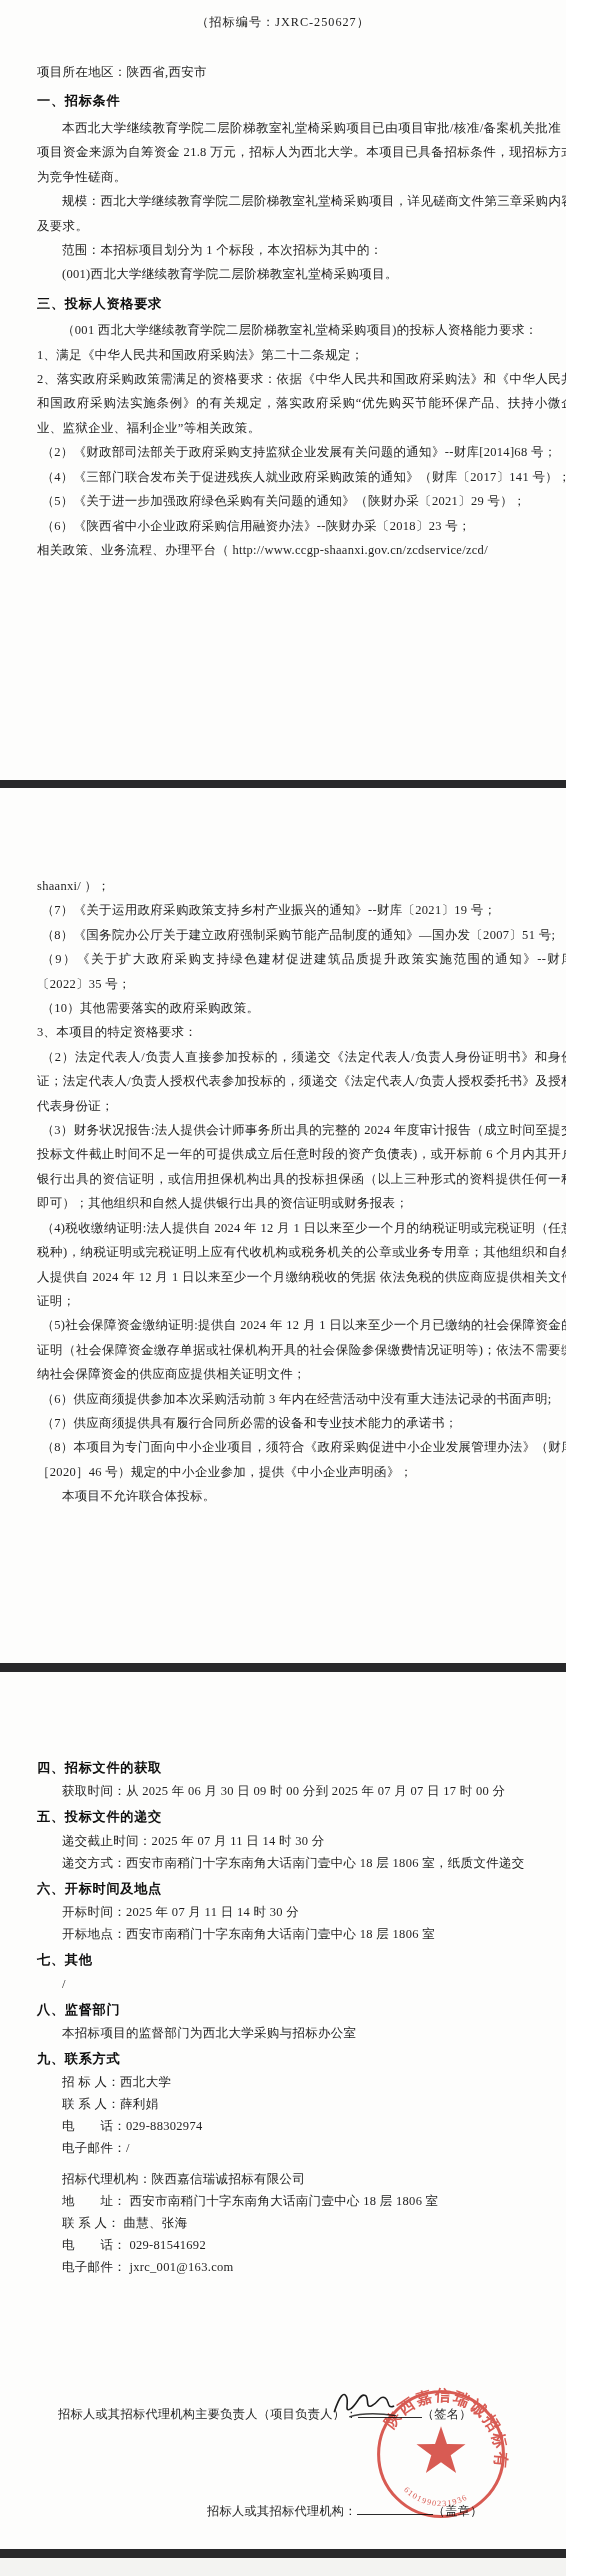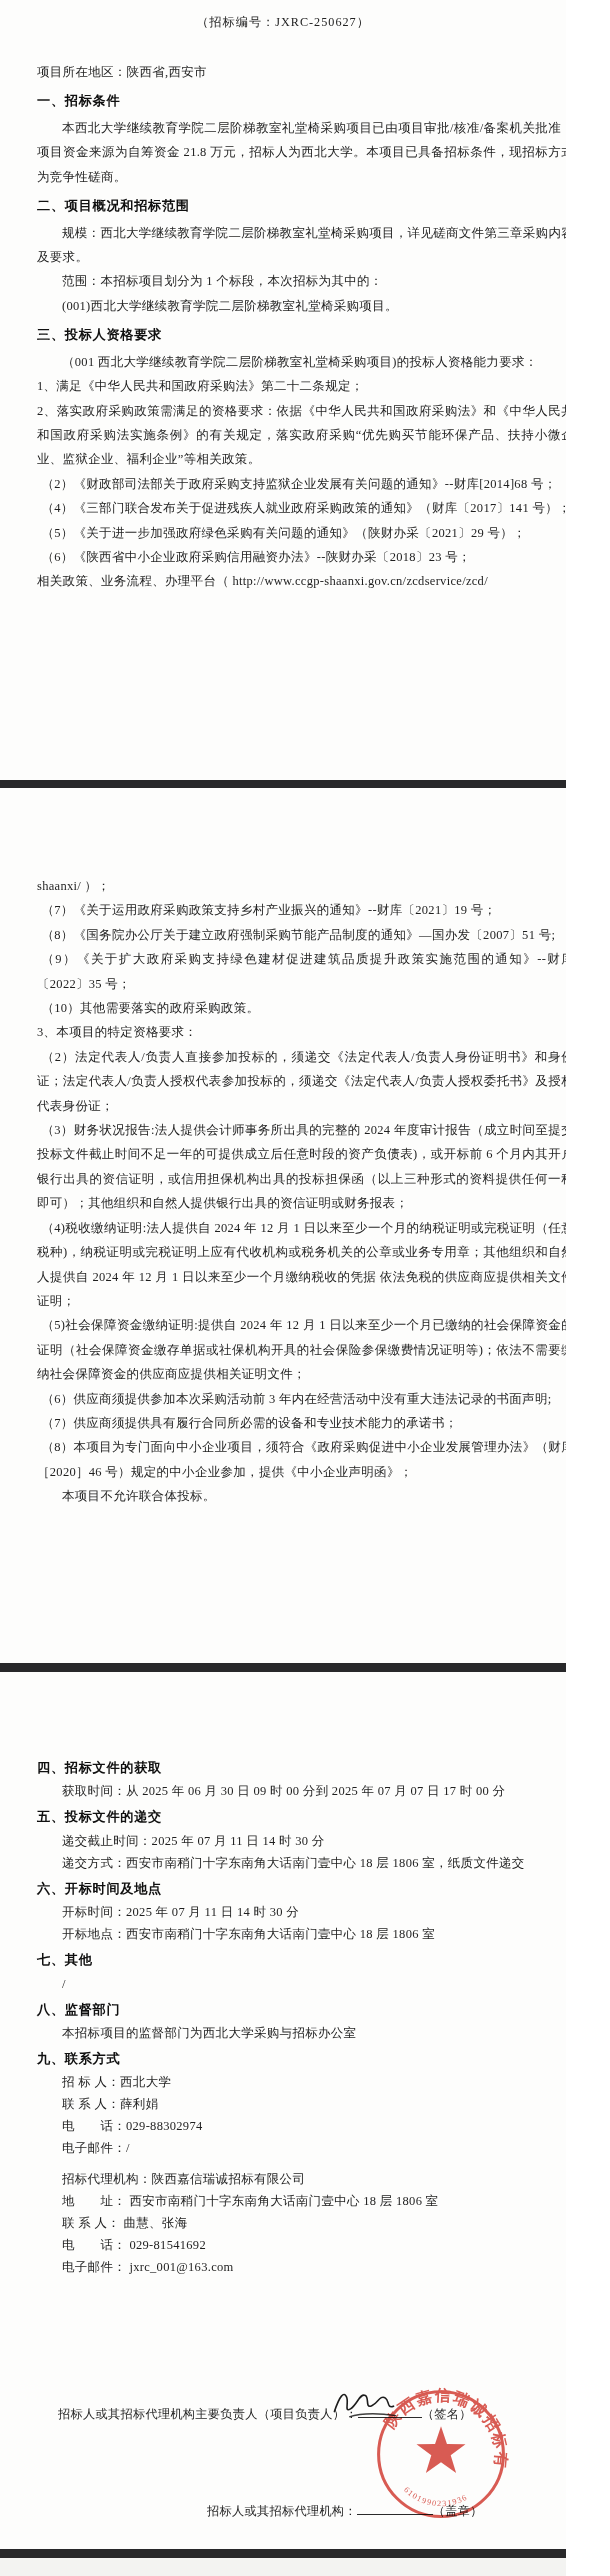--- a/index.html
+++ b/index.html
@@ -36,21 +36,20 @@
 <body>
 
 <div class="page">
 
   <div class="docno">（招标编号：JXRC-250627）</div>
 
   <div class="flow" id="pg1">
     <div class="p">项目所在地区：陕西省,西安市</div>
     <div class="h">一、招标条件</div>
     <div class="p ind">本西北大学继续教育学院二层阶梯教室礼堂椅采购项目已由项目审批/核准/备案机关批准，项目资金来源为自筹资金 21.8 万元，招标人为西北大学。本项目已具备招标条件，现招标方式为竞争性磋商。</div>
-    <div class="h">二、项目概况和招标范围</div>
     <div class="p ind">规模：西北大学继续教育学院二层阶梯教室礼堂椅采购项目，详见磋商文件第三章采购内容及要求。</div>
     <div class="p ind">范围：本招标项目划分为 1 个标段，本次招标为其中的：</div>
     <div class="p ind">(001)西北大学继续教育学院二层阶梯教室礼堂椅采购项目。</div>
     <div class="h">三、投标人资格要求</div>
     <div class="p ind">（001 西北大学继续教育学院二层阶梯教室礼堂椅采购项目)的投标人资格能力要求：</div>
     <div class="p">1、满足《中华人民共和国政府采购法》第二十二条规定；</div>
     <div class="p">2、落实政府采购政策需满足的资格要求：依据《中华人民共和国政府采购法》和《中华人民共和国政府采购法实施条例》的有关规定，落实政府采购“优先购买节能环保产品、扶持小微企业、监狱企业、福利企业”等相关政策。</div>
     <div class="p li">（2）《财政部司法部关于政府采购支持监狱企业发展有关问题的通知》--财库[2014]68 号；</div>
     <div class="p li">（4）《三部门联合发布关于促进残疾人就业政府采购政策的通知》（财库〔2017〕141 号）；</div>
     <div class="p li">（5）《关于进一步加强政府绿色采购有关问题的通知》（陕财办采〔2021〕29 号）；</div>

